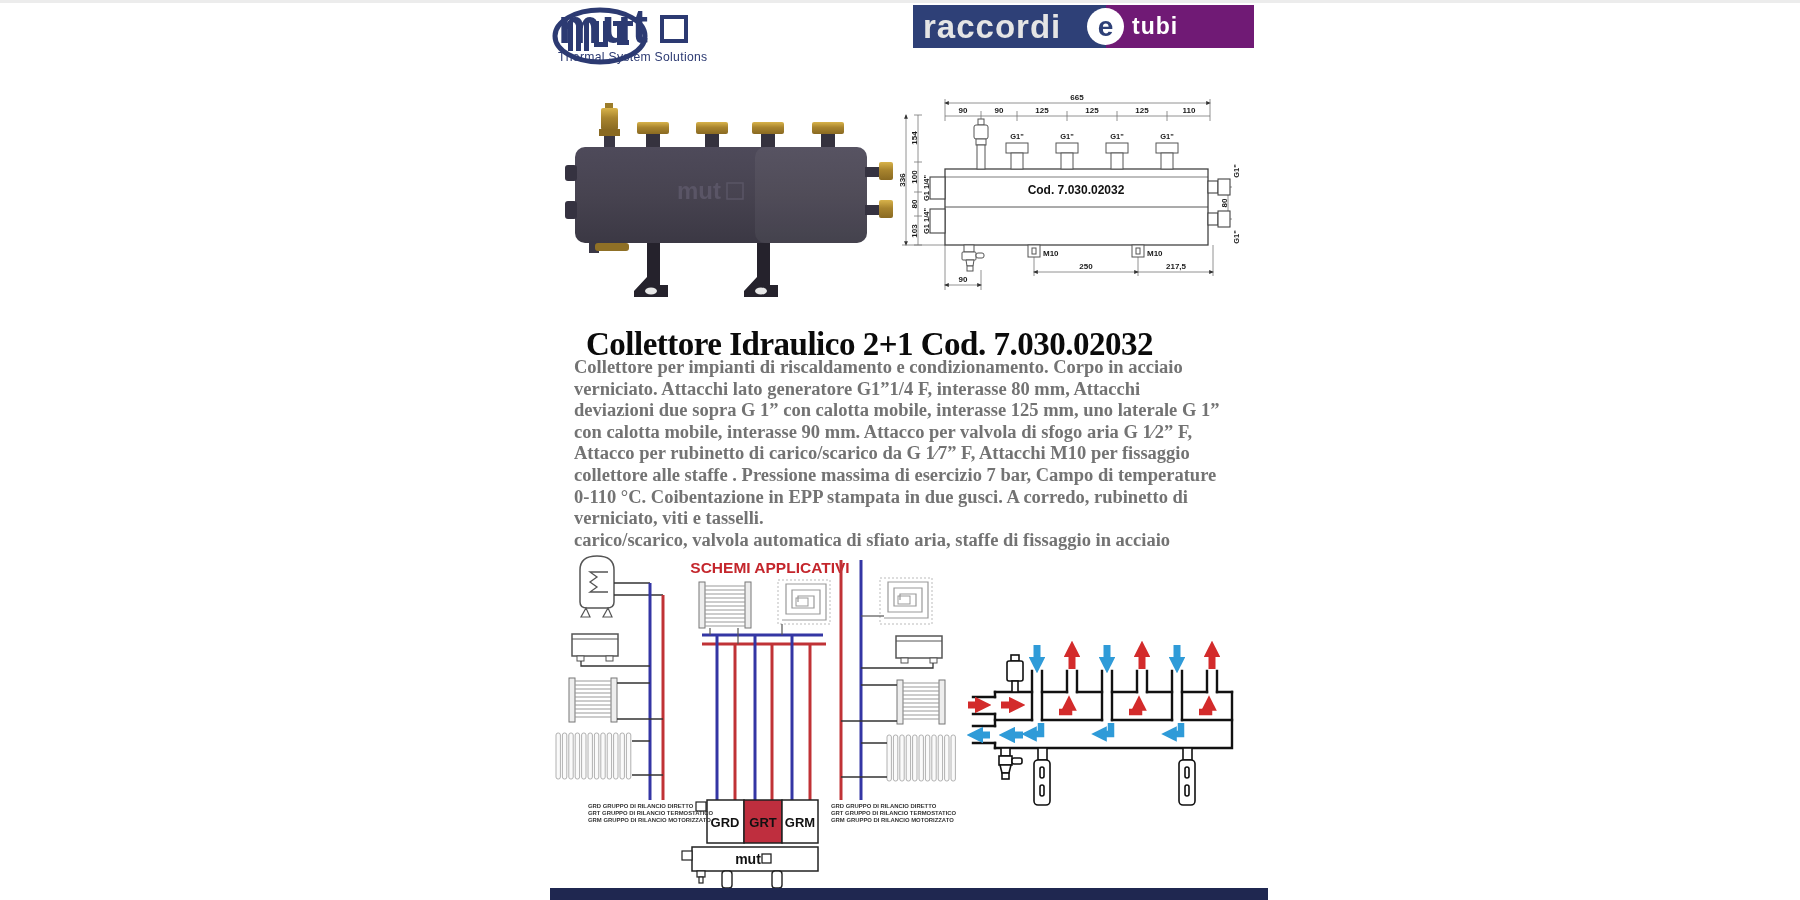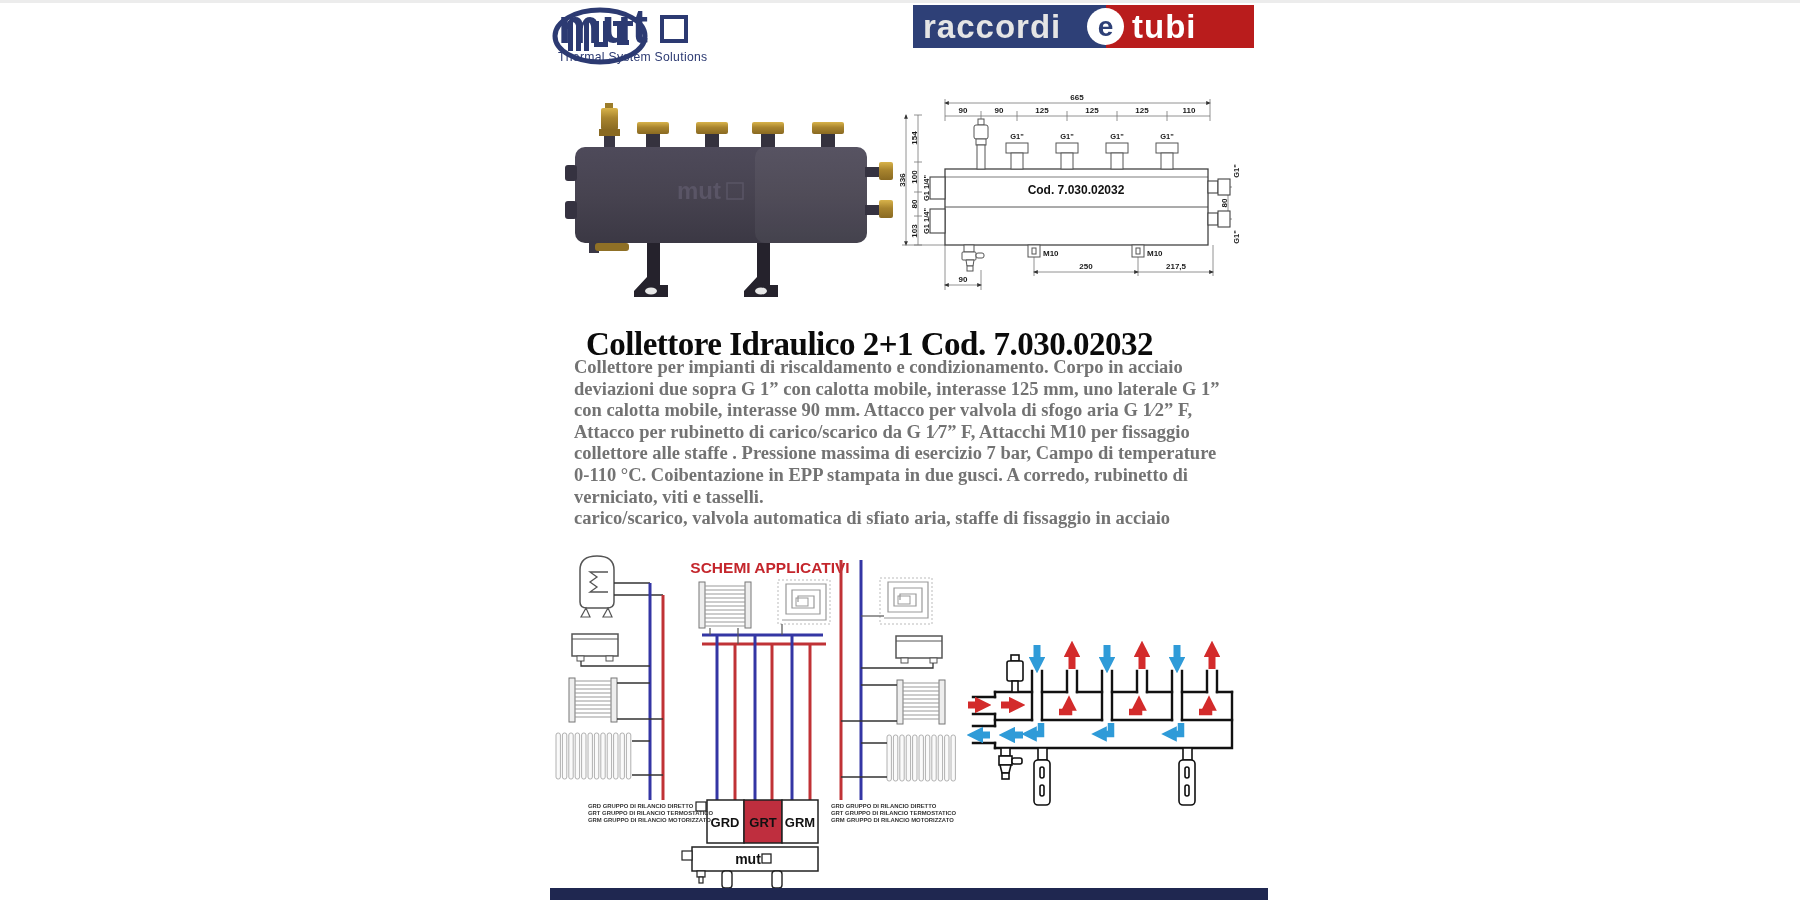--- a/index.html
+++ b/index.html
@@ -11,21 +11,21 @@
   .mut-header{position:absolute;left:551px;top:6px;display:flex;align-items:flex-start;}
   .mut-right{margin-left:7px;}
   .mut-wordrow{display:flex;align-items:center;height:42px;}
   .mut-word{font-weight:bold;font-size:48px;line-height:40px;color:#2c3a72;letter-spacing:1px;}
   .mut-square{width:20px;height:20px;border:4px solid #2c3a72;margin-left:11px;margin-top:4px;}
   .mut-tagline{font-size:12.2px;color:#2c3a72;margin-top:2px;letter-spacing:.3px;}
 
   .rt-logo{position:absolute;left:913px;top:5px;height:43px;display:flex;}
   .rt-left{width:193px;background:#2e4077;color:#e5e5e5;font-weight:bold;font-size:33px;
            line-height:43px;padding-left:10px;letter-spacing:1px;box-sizing:border-box;}
-  .rt-right{width:148px;background:#b91c1c;color:#fff;font-weight:bold;font-size:33px;
+  .rt-right{width:148px;background:#701a75;color:#fff;font-weight:bold;font-size:23px;
             line-height:43px;padding-left:26px;letter-spacing:1px;box-sizing:border-box;}
   .rt-e{position:absolute;left:174px;top:3px;width:37px;height:37px;border-radius:50%;
         background:#fff;color:#2e4077;font-weight:bold;font-size:28px;line-height:37px;
         text-align:center;}
 
   
   .doc-title{position:absolute;left:574px;top:314px;margin:12px;
              font-family:"Liberation Serif",serif;font-weight:bold;font-size:33px;
              color:#0b0b0b;letter-spacing:-.5px;white-space:nowrap;}
   .doc-desc{position:absolute;left:574px;top:357px;width:660px;
@@ -246,20 +246,21 @@
     <text class="dimtxt" x="143" y="171">M10</text>
     <text class="dimtxt" x="247" y="171">M10</text>
     <text class="dimtxt" x="186" y="184" text-anchor="middle">250</text>
     <text class="dimtxt" x="276" y="184" text-anchor="middle">217,5</text>
     <text class="dimtxt" x="63" y="197" text-anchor="middle">90</text>
   </svg>
 
   <h1 class="doc-title">Collettore Idraulico 2+1 Cod. 7.030.02032</h1>
   <div class="doc-desc">
     <div>Collettore per impianti di riscaldamento e condizionamento. Corpo in acciaio</div>
+    <div>verniciato. Attacchi lato generatore G1”1/4 F, interasse 80 mm, Attacchi</div>
     <div>deviazioni due sopra G 1” con calotta mobile, interasse 125 mm, uno laterale G 1”</div>
     <div>con calotta mobile, interasse 90 mm. Attacco per valvola di sfogo aria G 1⁄2” F,</div>
     <div>Attacco per rubinetto di carico/scarico da G 1⁄7” F, Attacchi M10 per fissaggio</div>
     <div>collettore alle staffe . Pressione massima di esercizio 7 bar, Campo di temperature</div>
     <div>0-110 °C. Coibentazione in EPP stampata in due gusci. A corredo, rubinetto di</div>
     <div>verniciato, viti e tasselli.</div>
     <div>carico/scarico, valvola automatica di sfiato aria, staffe di fissaggio in acciaio</div>
   </div>
 
   <svg style="left:550px;top:550px" width="415" height="340" viewBox="0 0 415 340">

